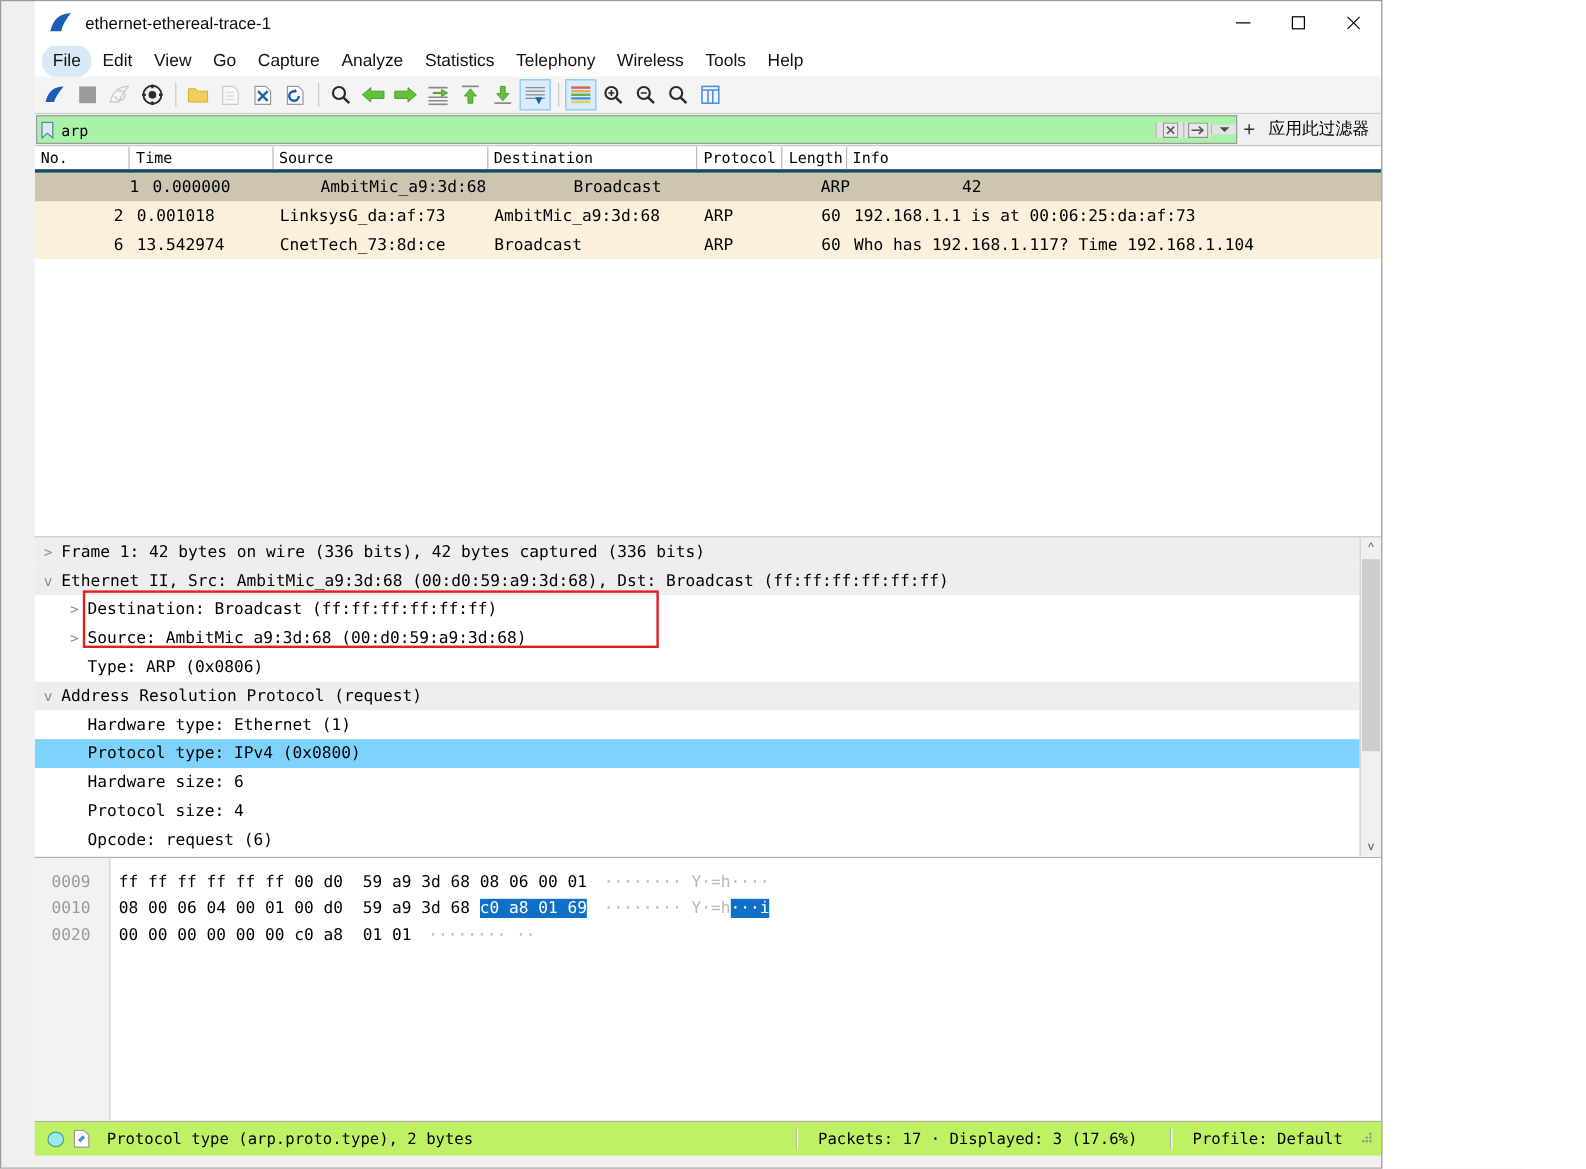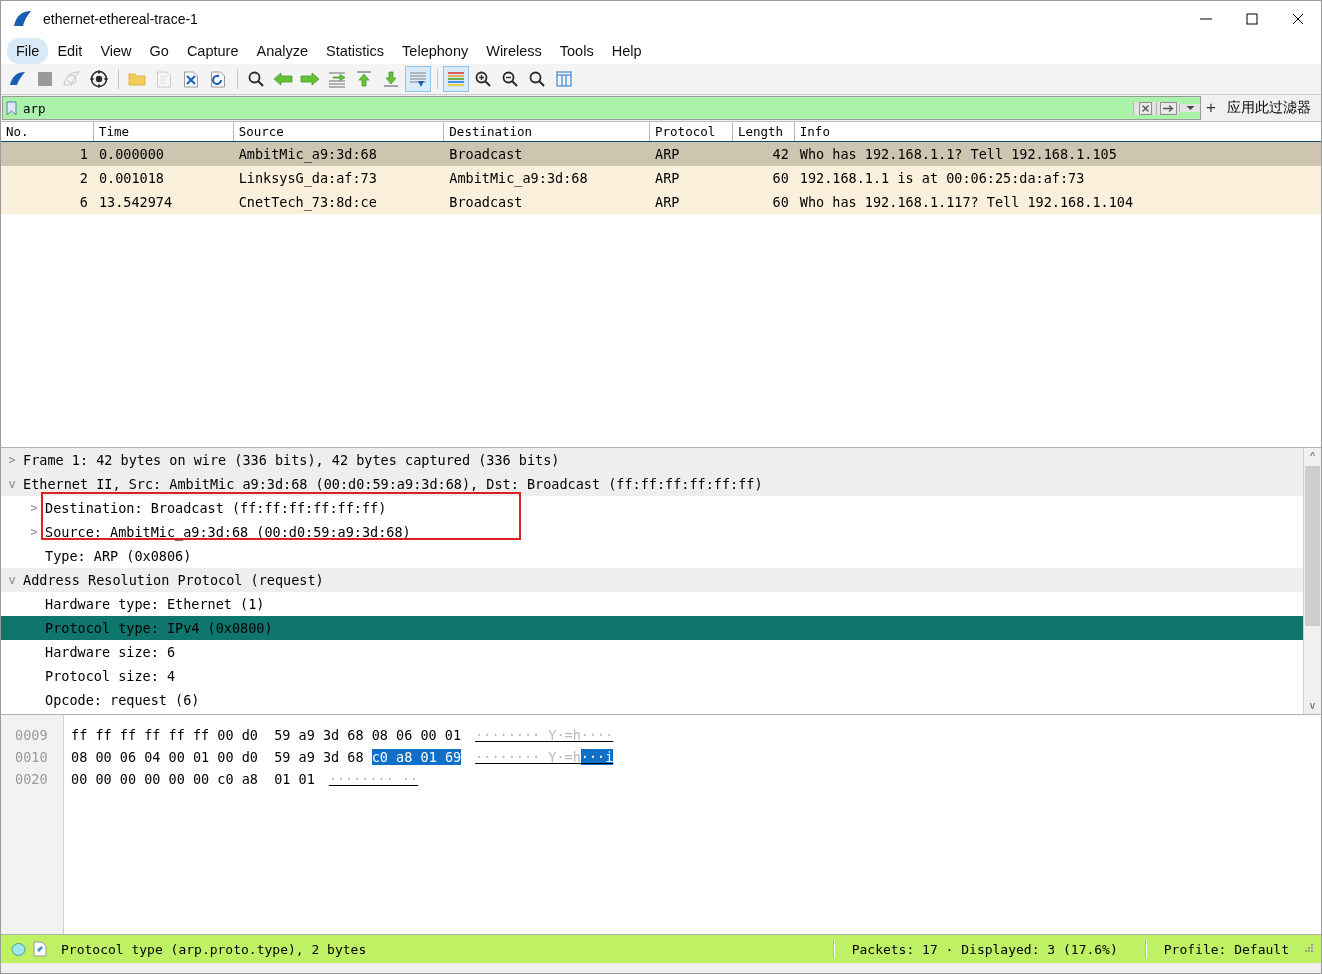--- a/index.html
+++ b/index.html
@@ -3,22 +3,22 @@
 <meta charset="utf-8">
 <style>
   html,body{margin:0;padding:0;}
   body{
     width:1322px;height:974px;overflow:hidden;
     background:#ffffff;
     font-family:"Liberation Sans", sans-serif;
     font-size:13px;color:#000;
     -webkit-font-smoothing:none;
   }
-  .app{position:relative;width:1322px;height:974px;box-sizing:border-box;
-       border:1px solid #9a9a9a;background:#f0f0f0;overflow:hidden;}
+  .app{position:relative;width:1152px;height:974px;box-sizing:border-box;
+       border:1px solid #9a9a9a;background:#f0f0f0;overflow:hidden;padding-left:28px;}
 
   
   .titlebar{height:36px;background:#ffffff;display:flex;align-items:center;
             position:relative;border-bottom:1px solid #ffffff;}
   .ws-logo{margin-left:12px;margin-right:10px;width:20px;height:18px;position:relative;}
   .ws-logo svg{display:block;}
   .title-text{font-size:14px;color:#0a0a0a;font-family:"Liberation Sans",sans-serif;}
   .wctrls{position:absolute;right:0;top:0;height:36px;display:flex;}
   .wbtn{width:46px;height:36px;display:flex;align-items:center;justify-content:center;}
   .wbtn svg{display:block;}
@@ -53,39 +53,39 @@
   .fbtn.dd{width:20px;}
   .plus{width:20px;display:flex;align-items:center;justify-content:center;
         font-size:17px;color:#333;}
   .apply-label{display:flex;align-items:center;padding:0 10px 0 6px;font-size:14px;
                color:#000;font-family:"Liberation Sans",sans-serif;}
 
   
   .plist{background:#ffffff;position:relative;height:325px;overflow:hidden;
          border-bottom:1px solid #b0b0b0;}
   .plist-head{display:flex;height:19px;background:#ffffff;
-              border-bottom:1px solid #0c4a6e;font-family:"DejaVu Sans Mono",monospace;
+              border-bottom:3px solid #0c4a6e;font-family:"DejaVu Sans Mono",monospace;
               font-size:12.5px;}
   .ph{box-sizing:border-box;border-right:1px solid #b9b9b9;padding-left:5px;
       line-height:19px;color:#000;overflow:hidden;white-space:nowrap;}
   .prow{display:flex;height:24px;font-family:"DejaVu Sans Mono",monospace;
         font-size:13.5px;line-height:24px;color:#000;white-space:nowrap;}
   .pc{box-sizing:border-box;overflow:hidden;padding:0 5px;}
   .pc.num{text-align:right;padding-right:6px;}
   .pc.len{text-align:right;padding-right:6px;}
 
   
   .detail{position:relative;background:#ffffff;height:266px;overflow:hidden;
           border-bottom:1px solid #b0b0b0;}
   .dtree{position:absolute;left:0;top:0;right:17px;bottom:0;overflow:hidden;}
   .drow{height:24px;line-height:24px;font-family:"DejaVu Sans Mono",monospace;
         font-size:13.5px;white-space:nowrap;display:flex;align-items:center;
         color:#000;}
   .drow.grey{background:#eeeeee;}
-  .drow.hl{background:#0f766e;}
+  .drow.hl{background:#7dd3fc;}
   .twisty{width:22px;display:flex;align-items:center;justify-content:center;
           color:#8a8a8a;font-size:12px;flex:none;}
   .dlabel{padding-left:0;}
   .ind1{padding-left:0px;}
   .ind2{padding-left:22px;}
   .redbox{position:absolute;border:2px solid #e02020;box-sizing:border-box;
           pointer-events:none;}
   .vscroll{position:absolute;right:0;top:0;bottom:0;width:17px;background:#f0f0f0;
            border-left:1px solid #d0d0d0;}
   .vs-arrow{height:17px;display:flex;align-items:center;justify-content:center;
@@ -95,21 +95,21 @@
   
   .hexpane{position:relative;background:#ffffff;height:219px;overflow:hidden;
            border-bottom:1px solid #b0b0b0;}
   .hex-gutter{position:absolute;left:0;top:0;bottom:0;width:62px;background:#f2f2f2;
               border-right:1px solid #cfcfcf;}
   .hexrow{display:flex;height:22px;line-height:22px;
           font-family:"DejaVu Sans Mono",monospace;font-size:13.5px;white-space:pre;}
   .hx-off{width:62px;box-sizing:border-box;padding-left:14px;color:#9a9a9a;
           position:relative;z-index:2;}
   .hx-bytes{padding-left:8px;color:#000;}
-  .hx-ascii{padding-left:14px;color:#000;text-decoration:underline;}
+  .hx-ascii{padding-left:14px;color:#000;}
   .sel-hex{background:#1070c8;color:#ffffff;}
   .dot{color:#b9b9b9;}
 
   
   .status{height:28px;background:#bef264;display:flex;align-items:center;
           font-family:"DejaVu Sans Mono",monospace;font-size:13px;color:#000;}
   .st-icon{margin-left:10px;display:flex;align-items:center;}
   .st-text{margin-left:14px;}
   .st-sep{width:0;border-left:1px solid #b7b7b7;border-right:1px solid #ffffff;
           height:18px;margin:0 3px;}
@@ -351,39 +351,38 @@
       <div class="ph" style="width:527px;border-right:none">Info</div>
     </div>
 
     <div class="prow" style="background:#cdc5b0">
       <div class="pc num" style="width:93px">1</div>
       <div class="pc" style="width:140px">0.000000</div>
       <div class="pc" style="width:211px">AmbitMic_a9:3d:68</div>
       <div class="pc" style="width:206px">Broadcast</div>
       <div class="pc" style="width:83px">ARP</div>
       <div class="pc len" style="width:62px">42</div>
-      <div class="pc" style="width:527px">Who has 192.168.1.1? Tell 192.168.1.105</div>
     </div>
     <div class="prow" style="background:#faf0dc">
       <div class="pc num" style="width:93px">2</div>
       <div class="pc" style="width:140px">0.001018</div>
       <div class="pc" style="width:211px">LinksysG_da:af:73</div>
       <div class="pc" style="width:206px">AmbitMic_a9:3d:68</div>
       <div class="pc" style="width:83px">ARP</div>
       <div class="pc len" style="width:62px">60</div>
       <div class="pc" style="width:527px">192.168.1.1 is at 00:06:25:da:af:73</div>
     </div>
     <div class="prow" style="background:#faf0dc">
       <div class="pc num" style="width:93px">6</div>
       <div class="pc" style="width:140px">13.542974</div>
       <div class="pc" style="width:211px">CnetTech_73:8d:ce</div>
       <div class="pc" style="width:206px">Broadcast</div>
       <div class="pc" style="width:83px">ARP</div>
       <div class="pc len" style="width:62px">60</div>
-      <div class="pc" style="width:527px">Who has 192.168.1.117? Tell 192.168.1.104</div>
+      <div class="pc" style="width:527px">Who has 192.168.1.117? Time 192.168.1.104</div>
     </div>
   </div>
 
   <div class="detail">
     <div class="dtree">
       <div class="drow grey">
         <span class="twisty">&gt;</span>
         <span class="dlabel ind1">Frame 1: 42 bytes on wire (336 bits), 42 bytes captured (336 bits)</span>
       </div>
       <div class="drow grey">

